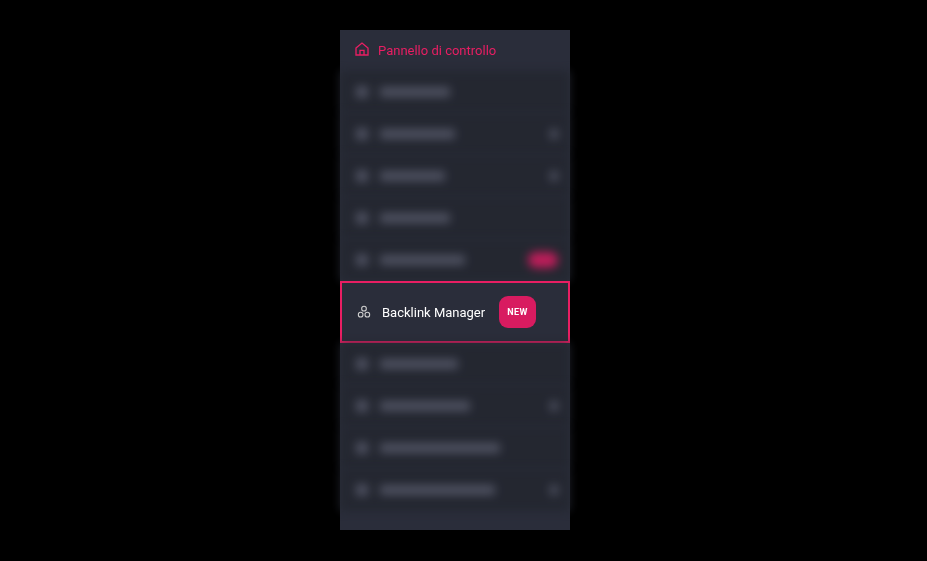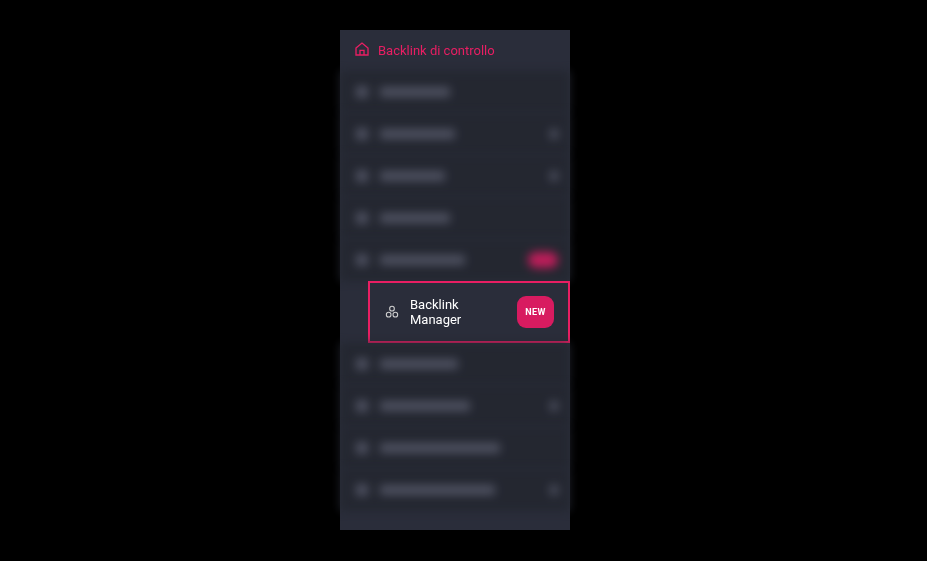--- a/index.html
+++ b/index.html
@@ -63,21 +63,20 @@
       width: 16px;
       height: 16px;
       stroke: #a5a9b9;
       fill: none;
       stroke-width: 1.6;
     }
     .sidebar-item.highlighted {
       background: #2a2d3a;
       border: 2px solid #e91e63;
       color: #ffffff;
-      margin-left: 28px;
     }
     .sidebar-item.highlighted .icon-slot svg {
       stroke: #cfcfcf;
     }
     .blur-badge {
       position: absolute;
       right: 12px;
       width: 30px;
       height: 16px;
       border-radius: 10px;
@@ -116,21 +115,21 @@
 
 <div class="sidebar">
 
   <div class="sidebar-header">
     <span class="icon">
       <svg viewBox="0 0 24 24">
           <path d="M3 10.5 12 3l9 7.5V21H3z"></path>
           <path d="M9 21v-7h6v7"></path>
         </svg>
     </span>
-    <span>Backlink di controllo</span>
+    <span>Pannello di controllo</span>
   </div>
 
   <div id="blurred-top">
       <div class="sidebar-item blurred">
         <span class="icon-slot">
           <span style="width: 12px; height: 12px; background: rgb(85, 88, 104); border-radius: 2px; display: inline-block;"></span>
         </span>
         <span class="blur-text" style="width: 70px;"></span>
       </div>
       <div class="sidebar-item blurred">

